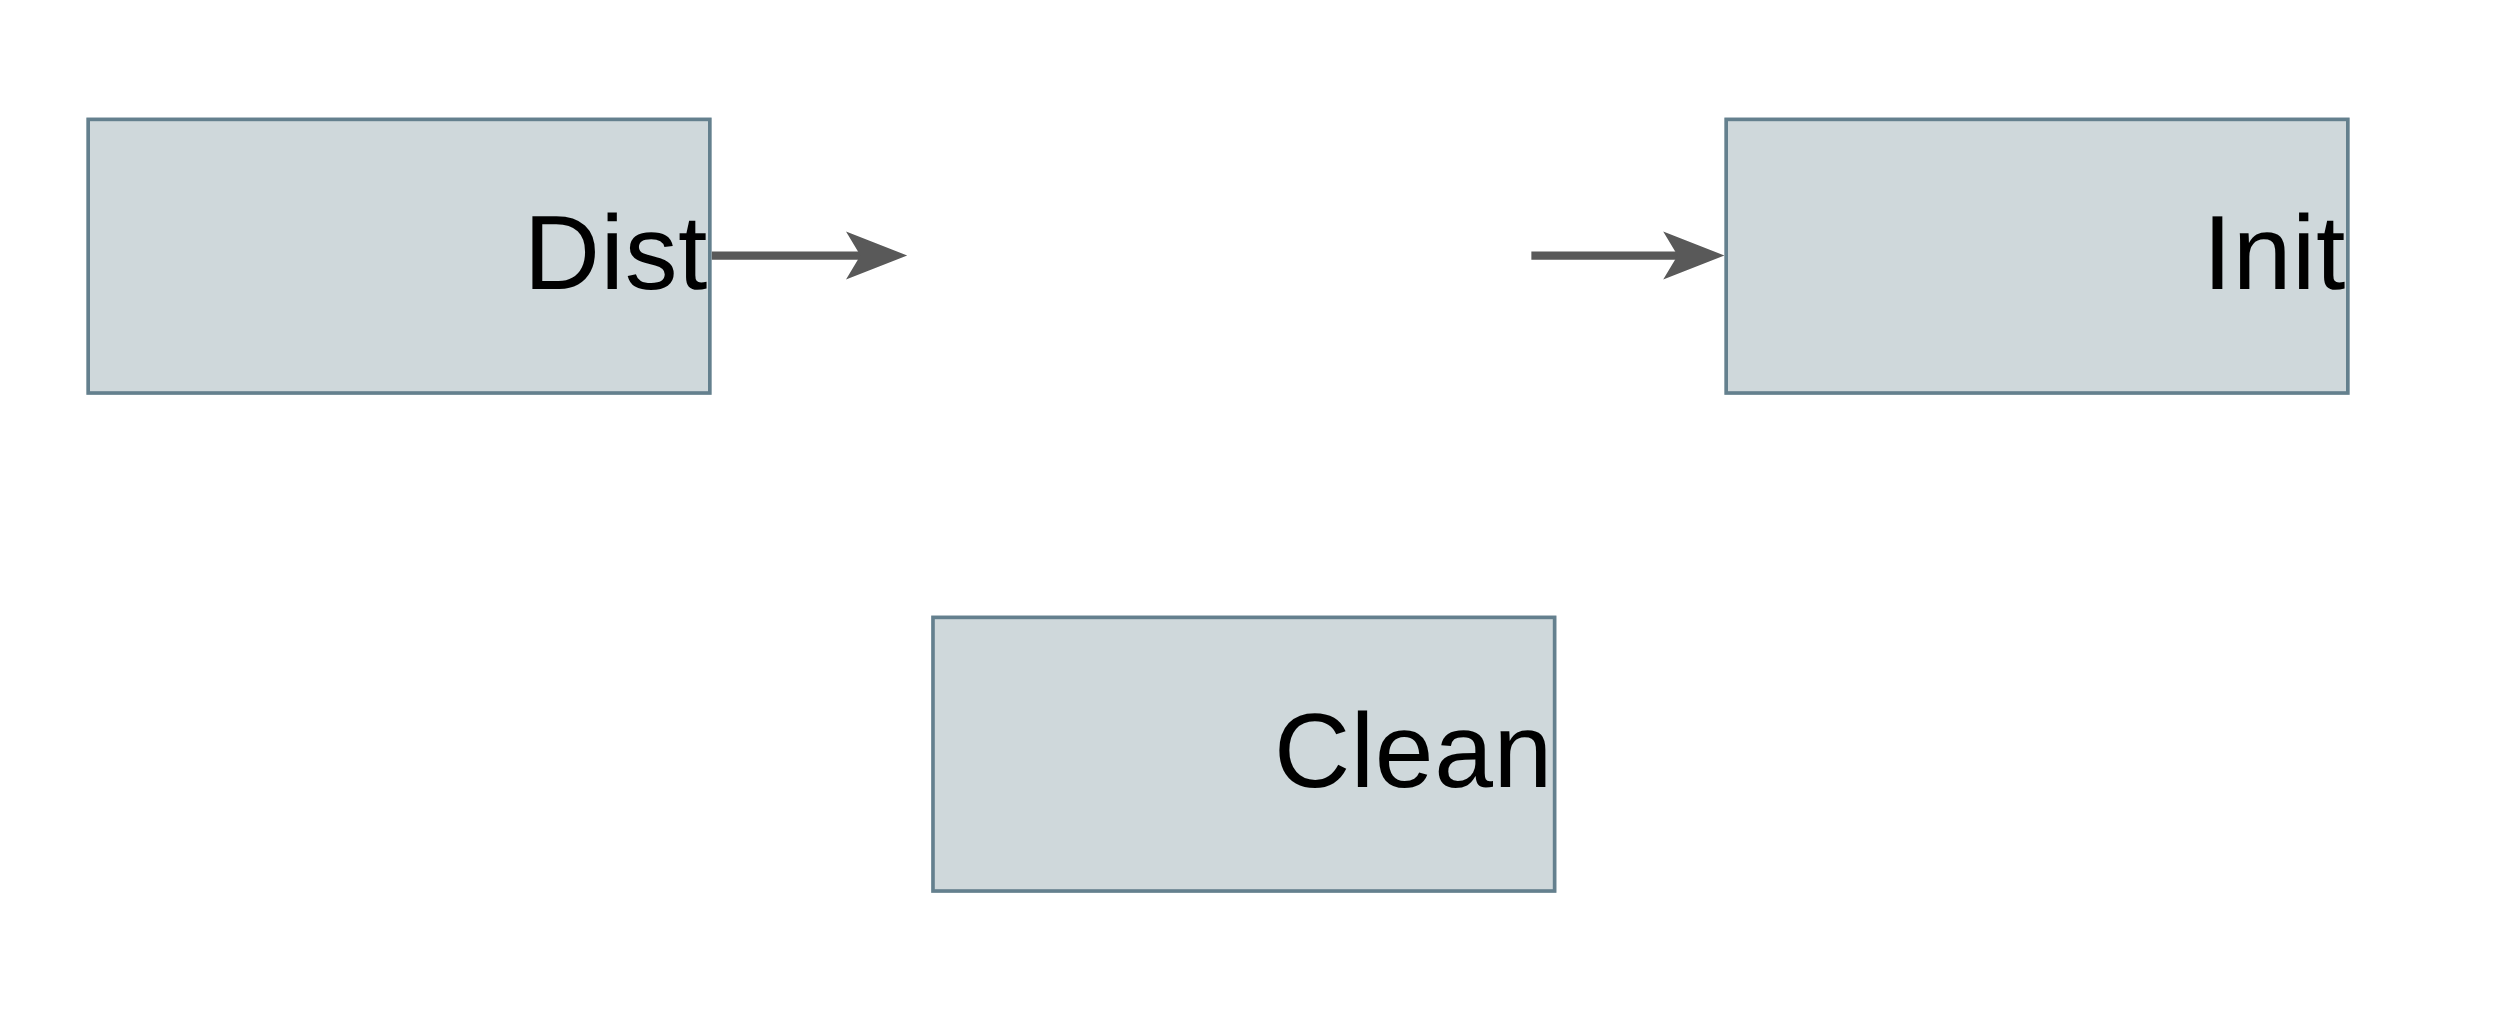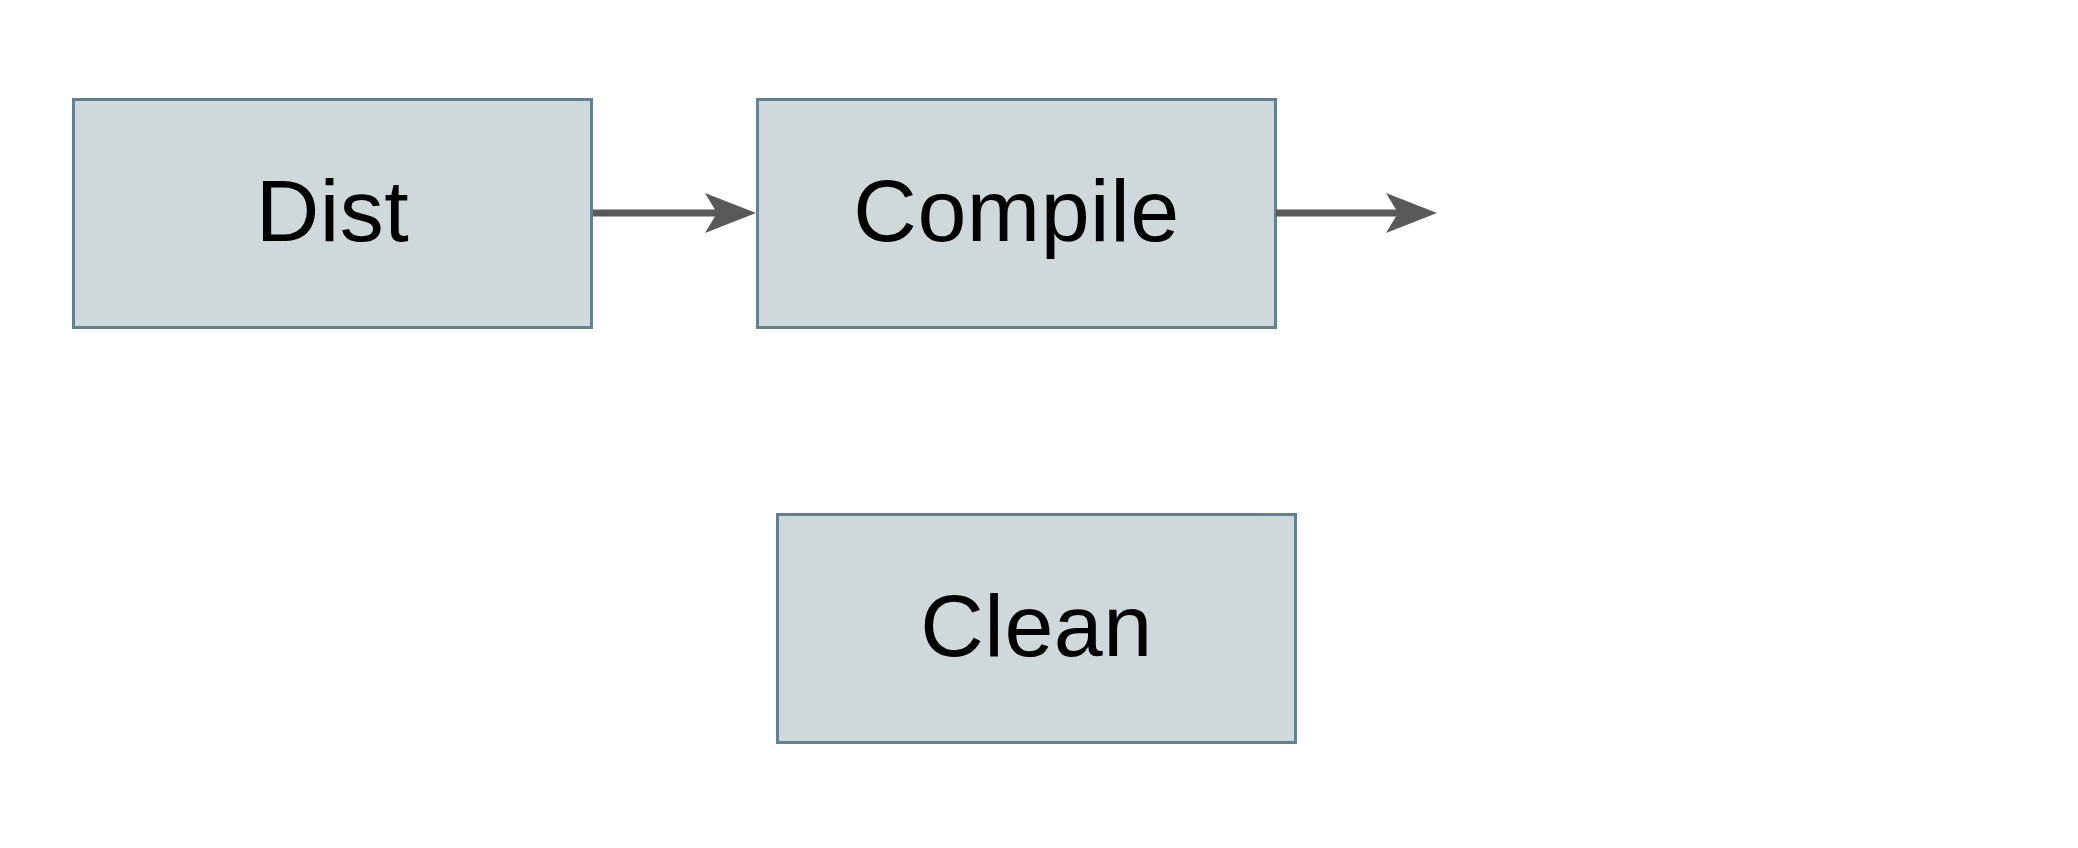--- a/index.html
+++ b/index.html
@@ -17,21 +17,21 @@
   }
   .node {
     position: absolute;
     width: 521px;
     height: 231px;
     background: var(--node-fill, #cfd8db);
     border: 3px solid var(--node-border, #64808e);
     box-sizing: border-box;
     display: flex;
     align-items: center;
-    justify-content: center;
+    justify-content: flex-end;
   }
   .node-label {
     font-size: 88px;
     line-height: 1;
     color: var(--text, #000000);
     letter-spacing: 0.5px;
     white-space: nowrap;
     padding-bottom: 6px;
   }
   #node-dist    { left: 72px;   top: 98px;  }
@@ -55,27 +55,27 @@
 
   <div class="node" id="node-dist">
     <span class="node-label">Dist</span>
   </div>
 
   <svg class="edge" id="edge-1" viewBox="0 0 163 44" xmlns="http://www.w3.org/2000/svg" aria-hidden="true">
     <line x1="0" y1="22" x2="126" y2="22"></line>
     <polygon points="163,22 112,2 124,22 112,42"></polygon>
   </svg>
 
-  <div class="node" id="node-compile">
-    <span class="node-label">Compile</span>
-  </div>
 
   <svg class="edge" id="edge-2" viewBox="0 0 161 44" xmlns="http://www.w3.org/2000/svg" aria-hidden="true">
     <line x1="0" y1="22" x2="124" y2="22"></line>
     <polygon points="161,22 110,2 122,22 110,42"></polygon>
   </svg>
 
+  <div class="node" id="node-init">
+    <span class="node-label">Init</span>
+  </div>
 
   <div class="node" id="node-clean">
     <span class="node-label">Clean</span>
   </div>
 
 </div>
 
 </body></html>

